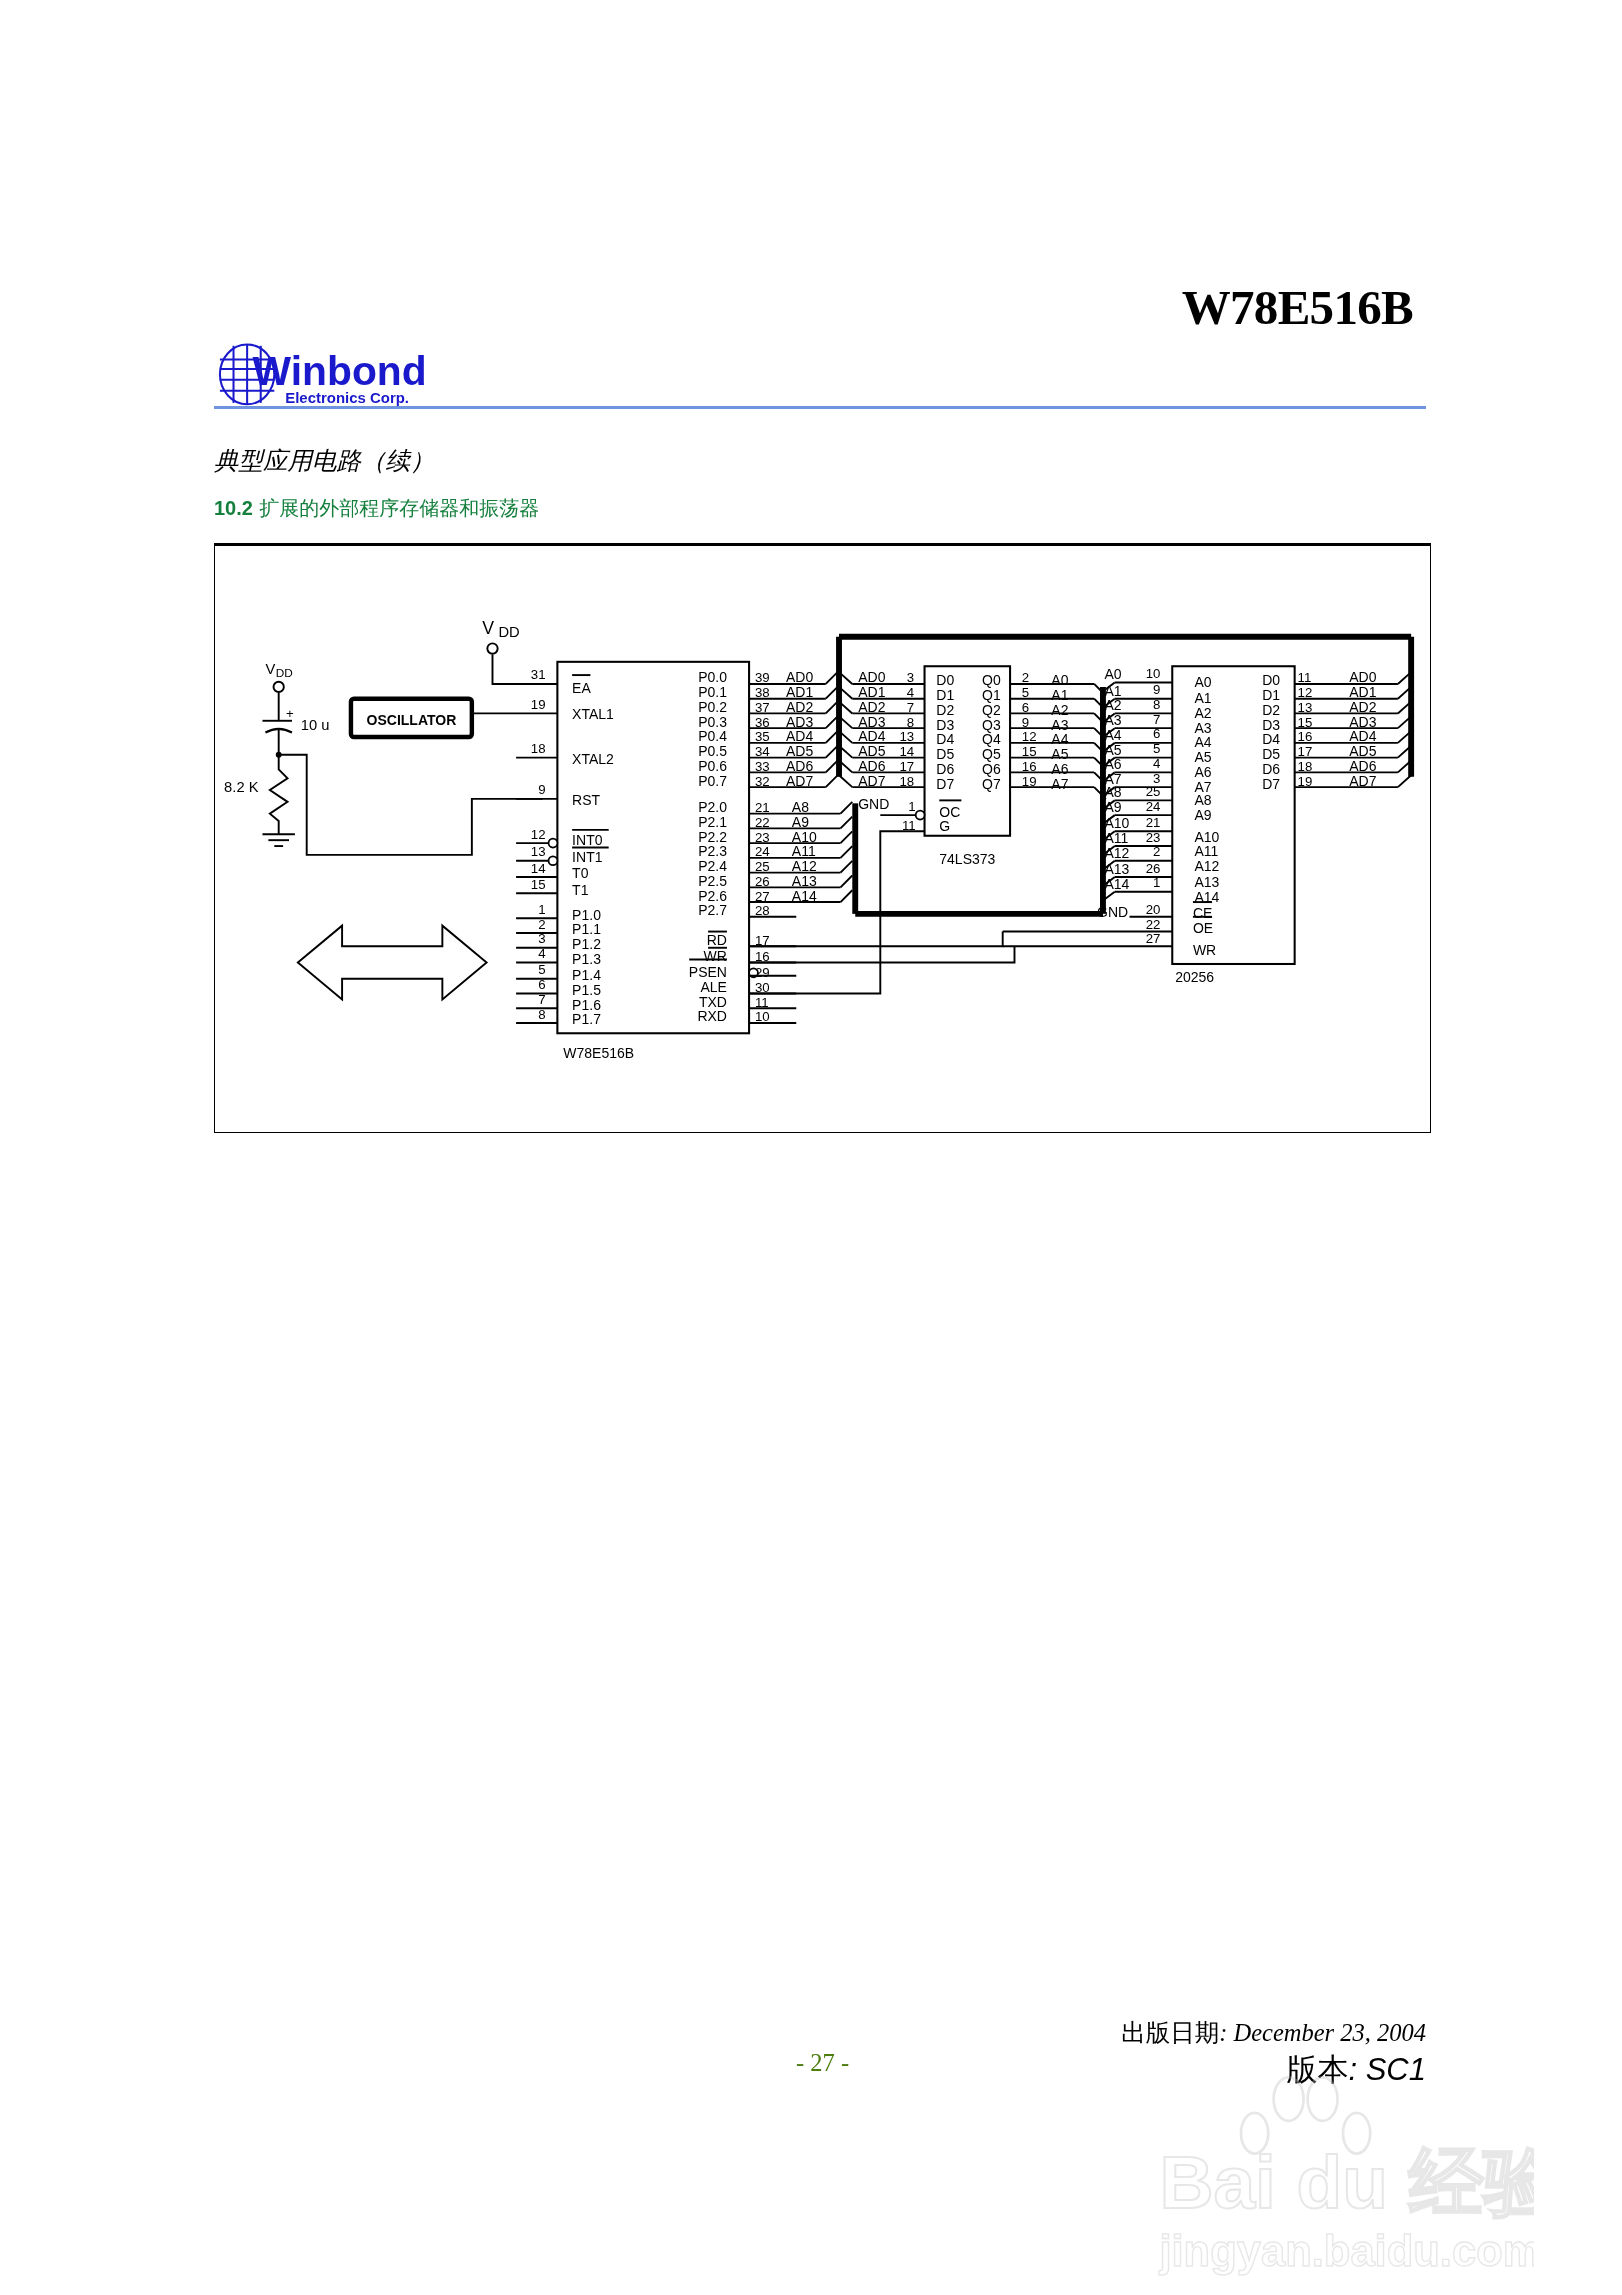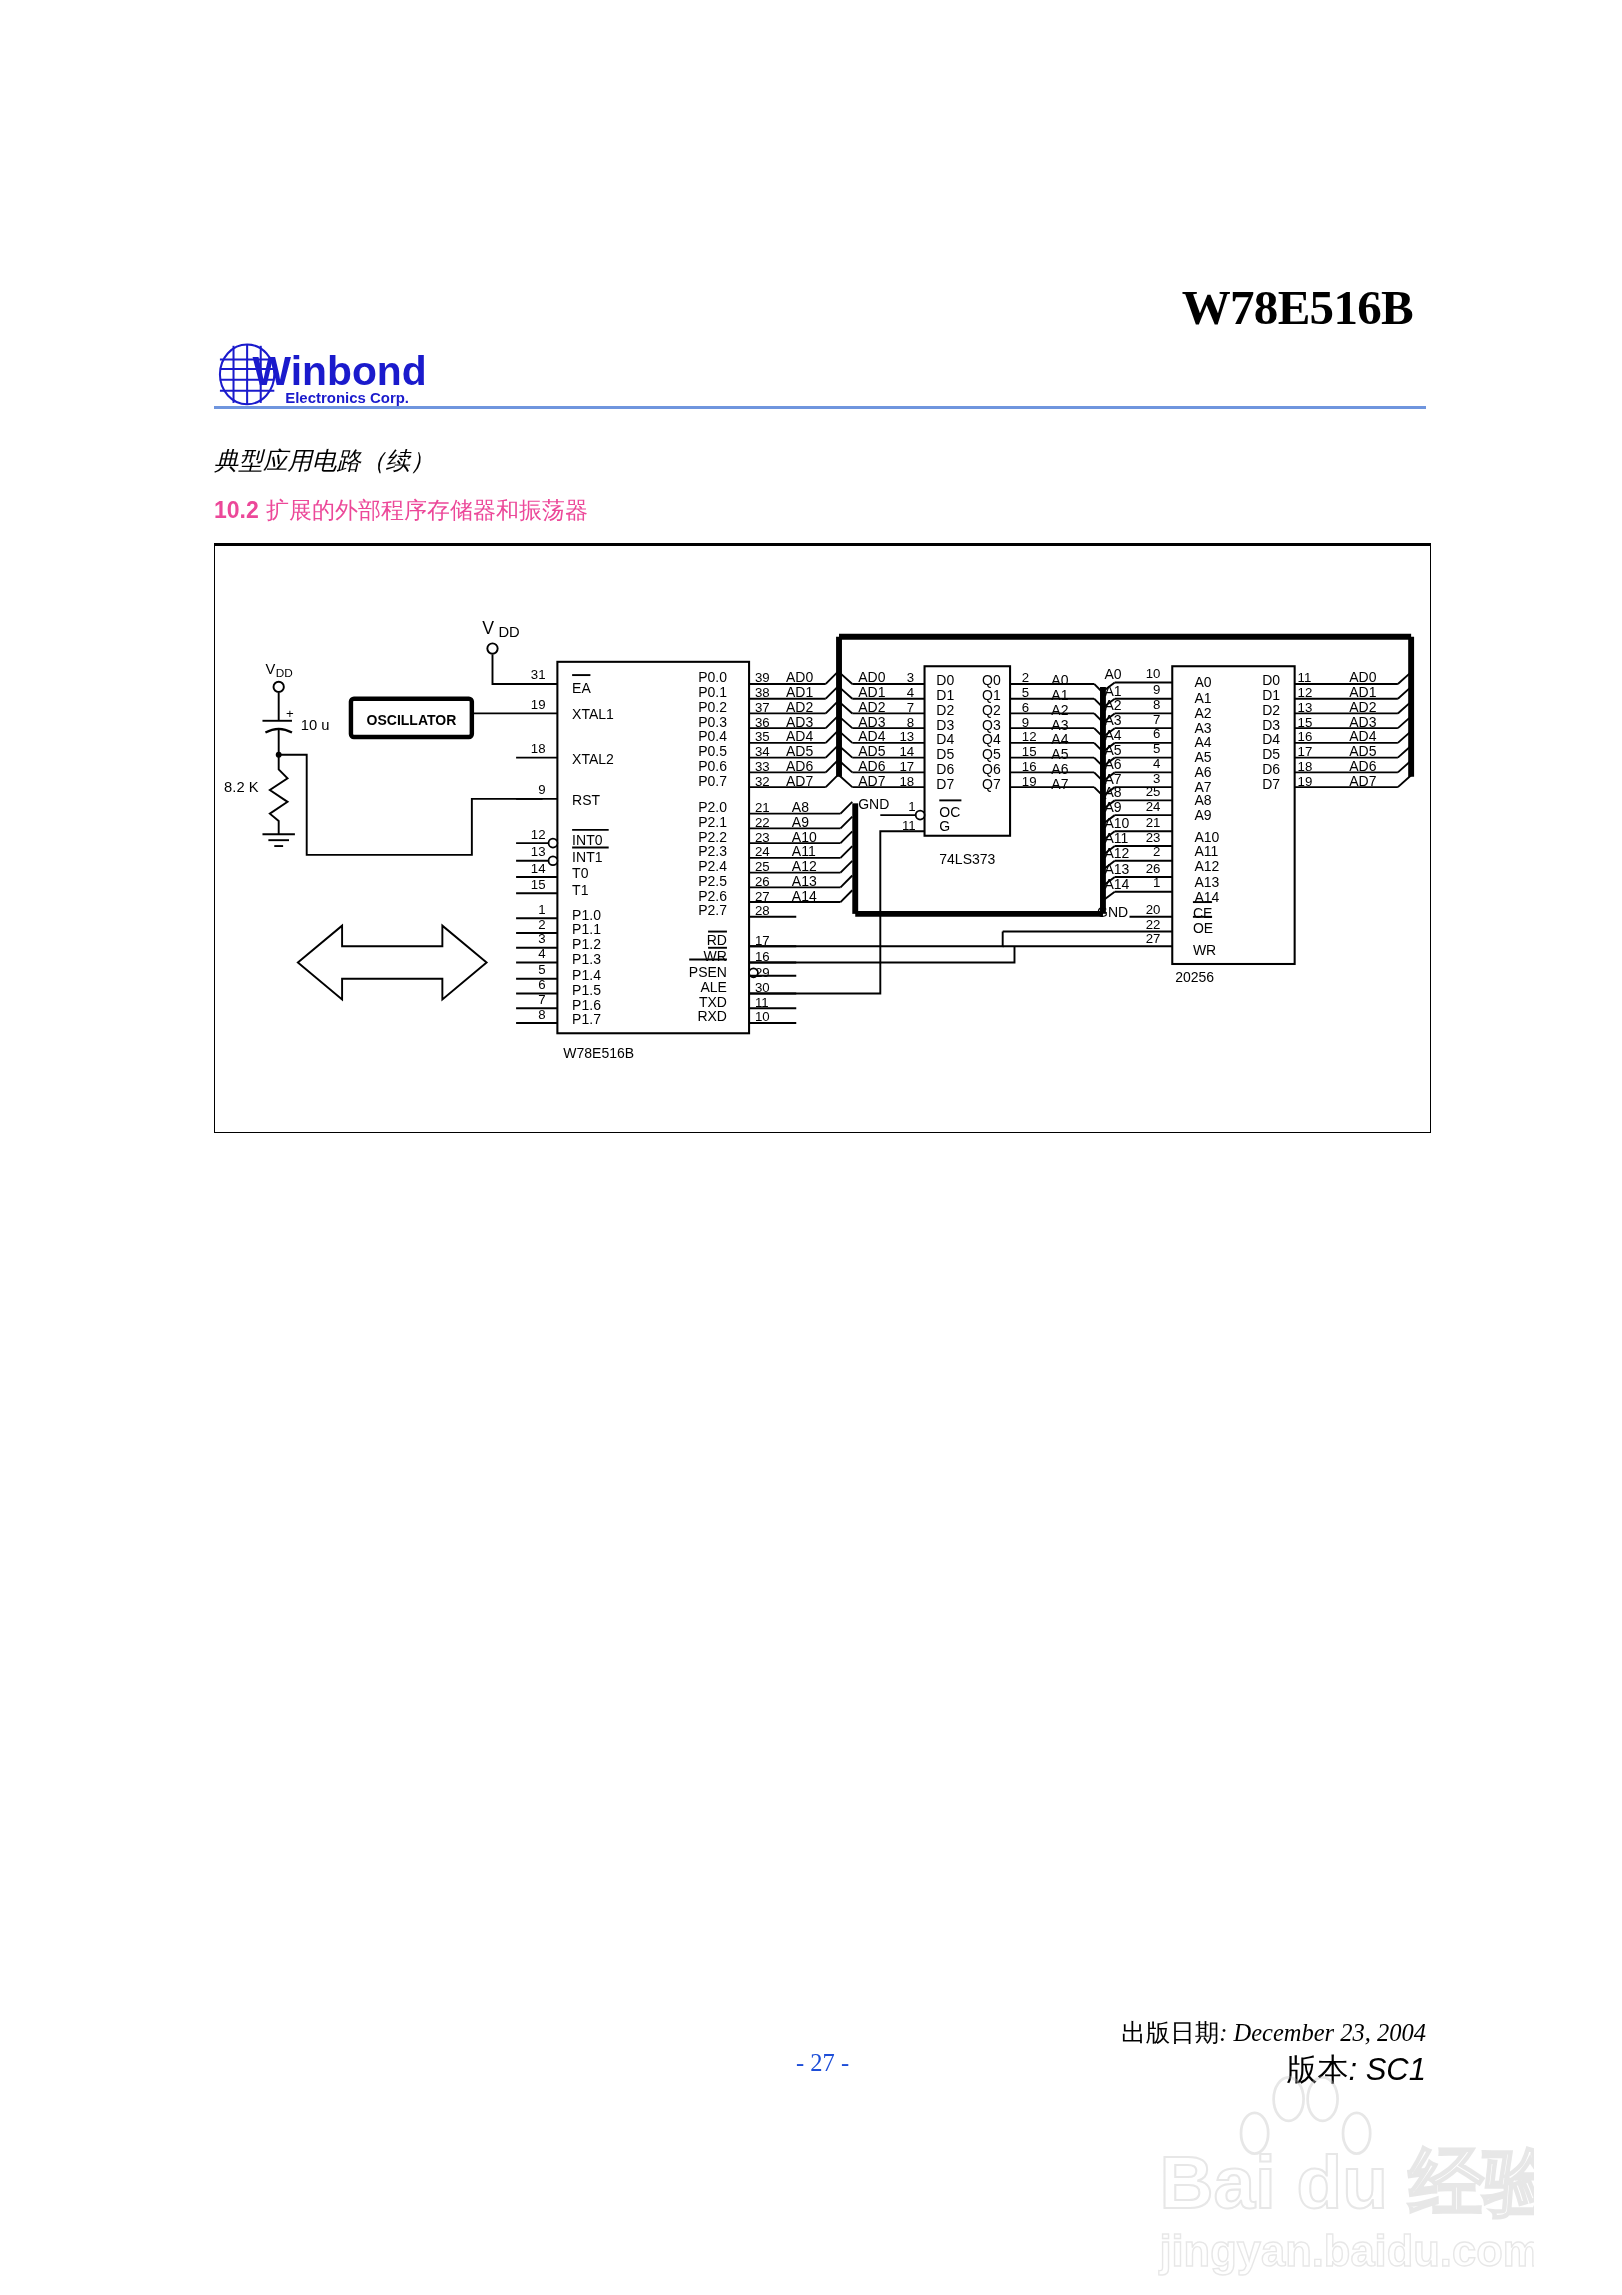--- a/index.html
+++ b/index.html
@@ -1,27 +1,27 @@
 <!DOCTYPE html>
 <html style="font-size:11px"><head>
 <meta charset="utf-8">
 <style>
   html,body{margin:0;padding:0;background:#fff;}
   body{width:1622px;height:2295px;position:relative;overflow:hidden;font-family:"Liberation Sans",sans-serif;}
   .part-title{position:absolute;right:209px;top:279px;font-family:"Liberation Serif",serif;font-weight:bold;font-size:49px;color:#000;letter-spacing:-0.7px;}
   .logo{position:absolute;left:217px;top:339px;width:218px;height:68px;}
   .header-rule{position:absolute;left:214px;top:406px;width:1212px;height:2.7px;background:#6f95de;}
   .sub-heading{position:absolute;left:214px;top:444px;font-family:"DejaVu Sans",sans-serif;font-size:24.5px;color:#000;font-style:italic;}
-  .sec-heading{position:absolute;left:214px;top:495px;font-family:"DejaVu Sans",sans-serif;font-size:23px;color:#ec4899;}
+  .sec-heading{position:absolute;left:214px;top:495px;font-family:"DejaVu Sans",sans-serif;font-size:20px;color:#15803d;}
   .sec-heading .num{font-family:"Liberation Sans",sans-serif;font-weight:bold;}
   .frame{position:absolute;left:214px;top:543px;width:1217px;height:590px;border:1.4px solid #000;border-top:3.4px solid #000;box-sizing:border-box;}
   .schem{position:absolute;left:0;top:0;width:1622px;height:2295px;}
   .footer-date{position:absolute;right:196px;top:2016px;font-family:"Liberation Serif",serif;font-size:24.5px;color:#000;text-align:right;}
   .footer-ver{position:absolute;right:196px;top:2049px;font-family:Liberation Sans, sans-serif;font-size:31px;color:#000;text-align:right;}
-  .footer-page{position:absolute;left:796px;top:2049px;font-family:"Liberation Serif",serif;font-size:24.5px;color:#1d4ed8;}
+  .footer-page{position:absolute;left:796px;top:2049px;font-family:"Liberation Serif",serif;font-size:24.5px;color:#4d7c0f;}
   i{font-style:italic;text-align:right;}
   .watermark{position:absolute;left:1152px;top:2072px;width:382px;height:204px;opacity:.35;}
   svg text{font-family:"Liberation Sans",sans-serif;}
 </style>
 </head>
 <body>
 
 <div class="part-title">W78E516B</div>
 
 <svg class="logo" viewBox="0 0 320 100">

